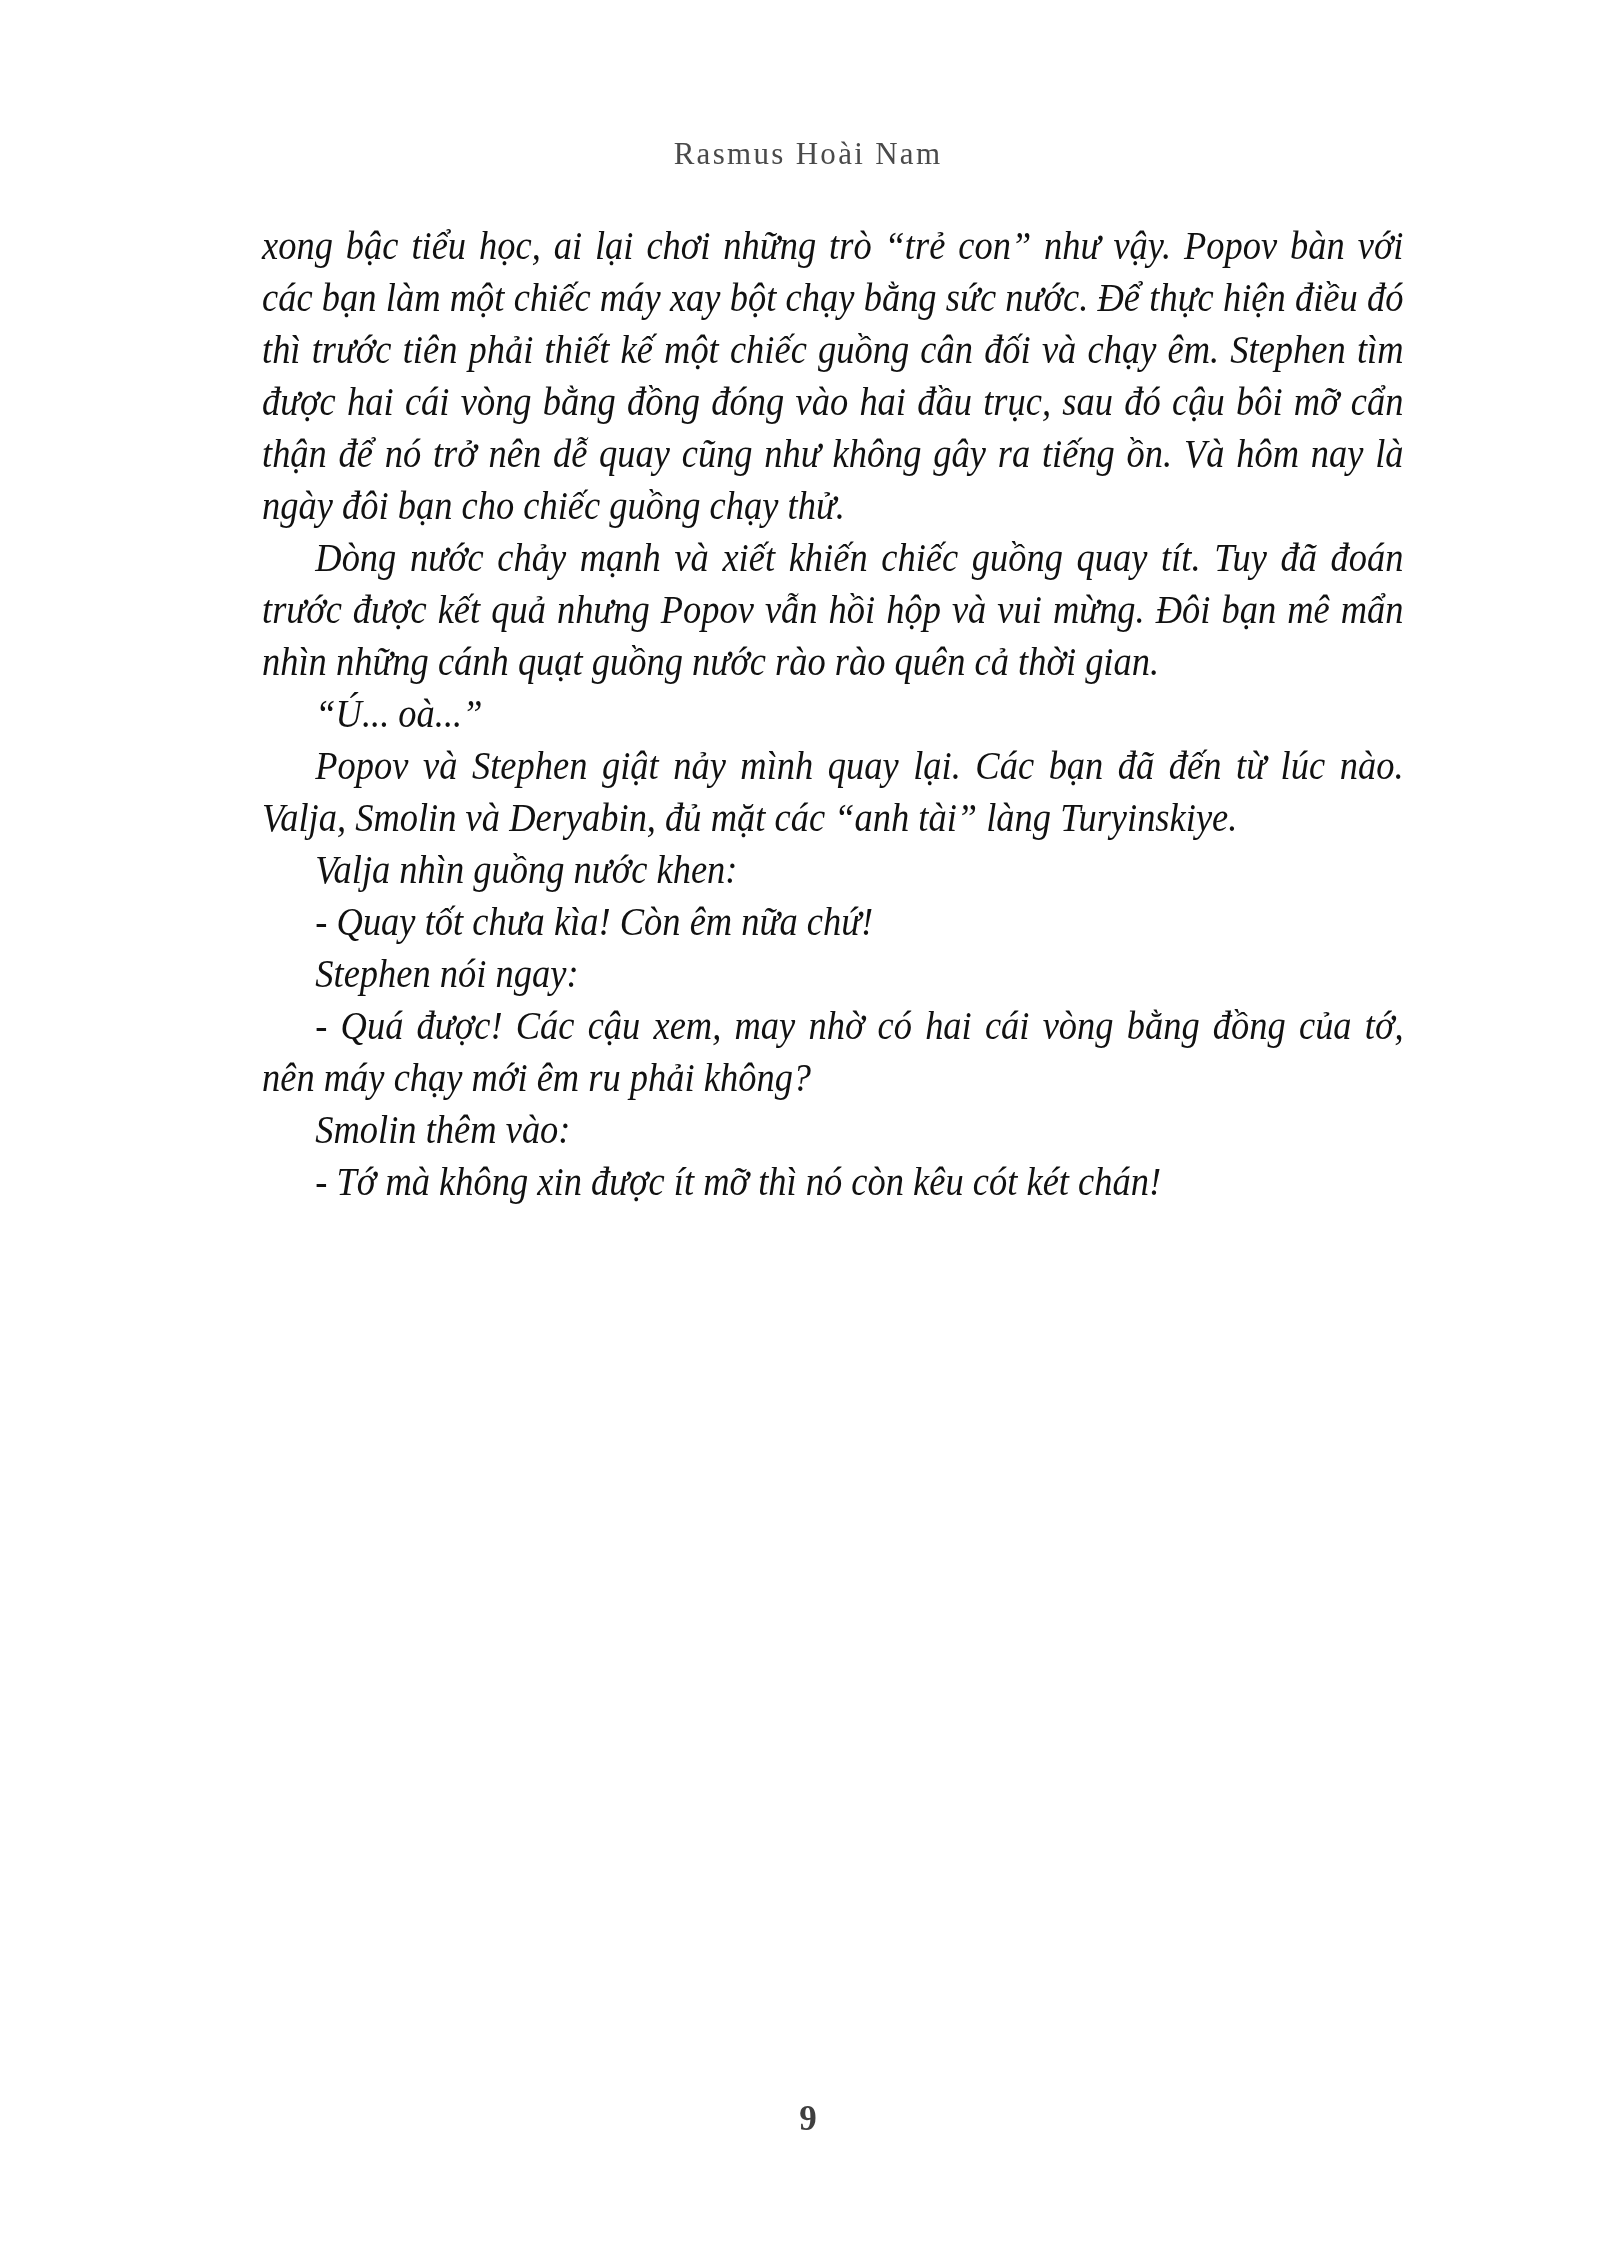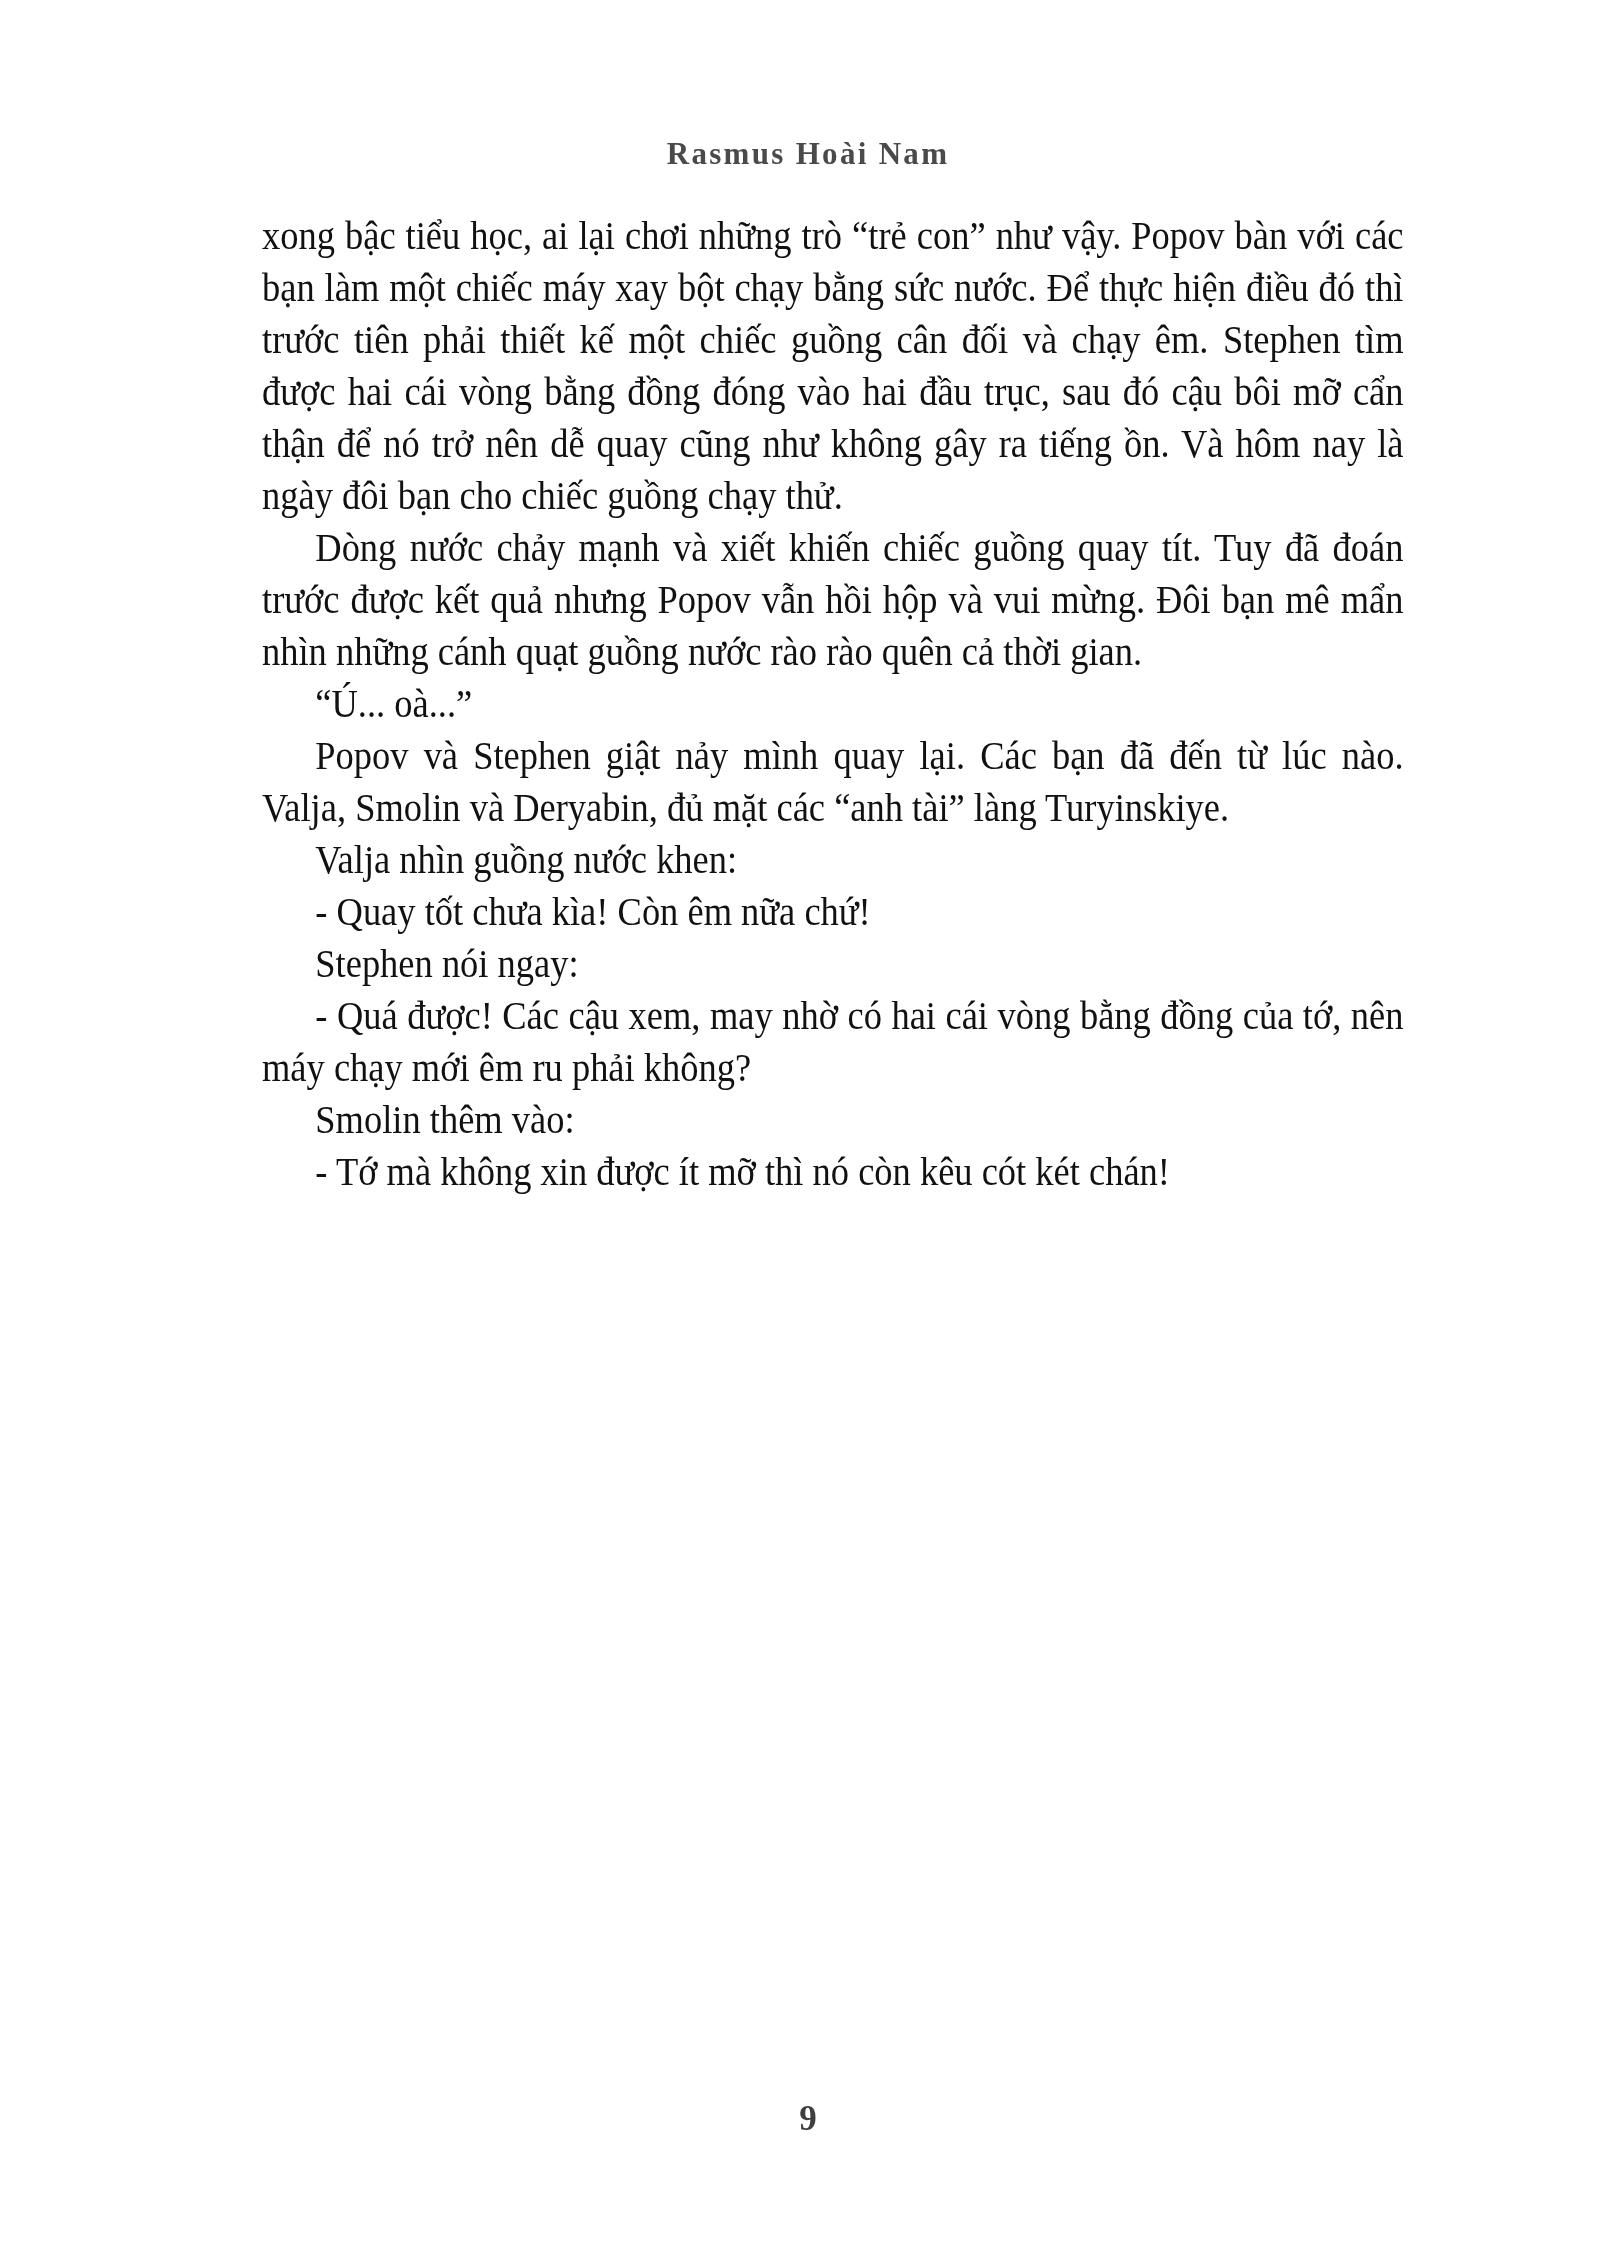--- a/index.html
+++ b/index.html
@@ -19,32 +19,33 @@
 
   
   .running-header {
     position: absolute;
     top: 136px;
     left: 0;
     width: 1616px;
     text-align: center;
     font-family: "Liberation Serif", "DejaVu Serif", serif;
     font-size: 31px;
-    font-weight: 700;
+    font-weight: 400;
     letter-spacing: 2.3px;
     color: #4a4a4a;
     white-space: nowrap;
   }
 
   
   .body-block {
     position: absolute;
-    top: 210px;
+    top: 220px;
     left: 262px;
     width: 1141px;
+    font-style: italic;
   }
 
   .para {
     margin: 0;
     font-family: "Liberation Serif", "DejaVu Serif", serif;
     font-size: 39px;
     line-height: 52px;
     color: #111111;
     text-align: justify;
     text-justify: inter-word;

